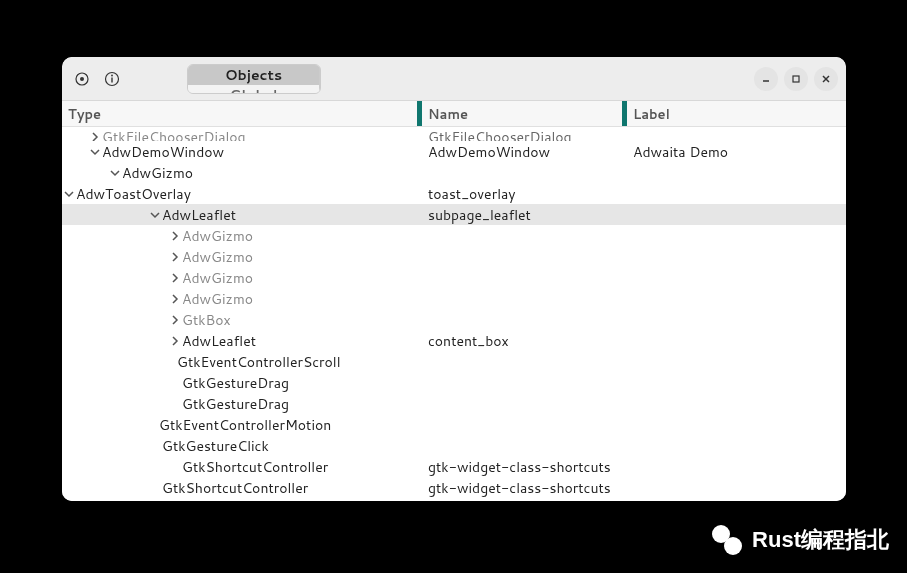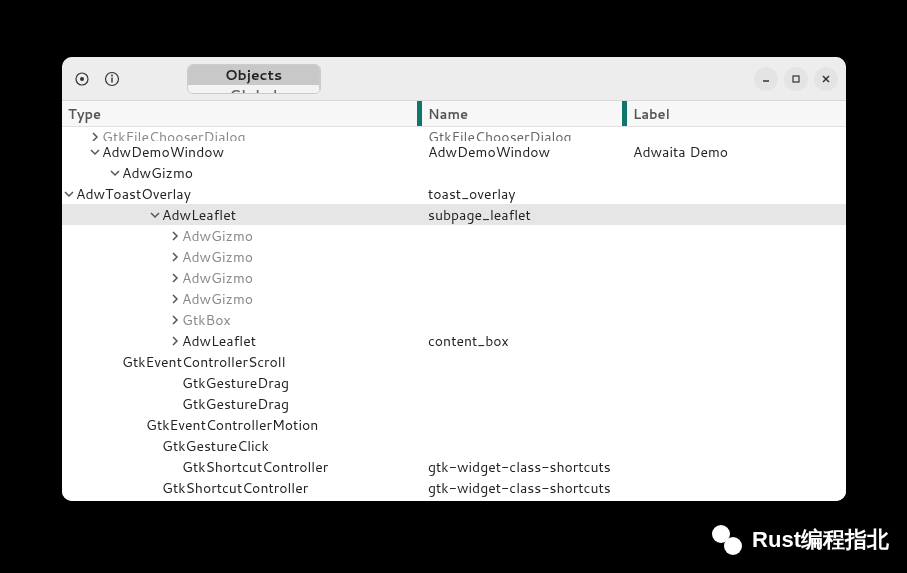--- a/index.html
+++ b/index.html
@@ -361,21 +361,21 @@
             <svg viewBox="0 0 10 10">
               <path d="M3 1 L7 5 L3 9" fill="none" stroke="currentColor" stroke-width="1.5"></path>
             </svg>
           </span>
           <span class="">AdwLeaflet</span>
         </div>
         <div class="cell-name">content_box</div>
         <div class="cell-label"></div>
       </div>
       <div class="row">
-        <div class="cell-type" style="padding-left: 46px;">
+        <div class="cell-type" style="padding-left: 101px;">
           <span class="chev"></span>
           <span class="">GtkEventControllerScroll</span>
         </div>
         <div class="cell-name"></div>
         <div class="cell-label"></div>
       </div>
       <div class="row">
         <div class="cell-type" style="padding-left: 106px;">
           <span class="chev"></span>
           <span class="">GtkGestureDrag</span>
@@ -385,21 +385,21 @@
       </div>
       <div class="row">
         <div class="cell-type" style="padding-left: 106px;">
           <span class="chev"></span>
           <span class="">GtkGestureDrag</span>
         </div>
         <div class="cell-name"></div>
         <div class="cell-label"></div>
       </div>
       <div class="row">
-        <div class="cell-type" style="padding-left: 70px;">
+        <div class="cell-type" style="padding-left: 70px; margin-left: 13px;">
           <span class="chev"></span>
           <span class="">GtkEventControllerMotion</span>
         </div>
         <div class="cell-name"></div>
         <div class="cell-label"></div>
       </div>
       <div class="row">
         <div class="cell-type" style="padding-left: 86px;">
           <span class="chev"></span>
           <span class="">GtkGestureClick</span>

